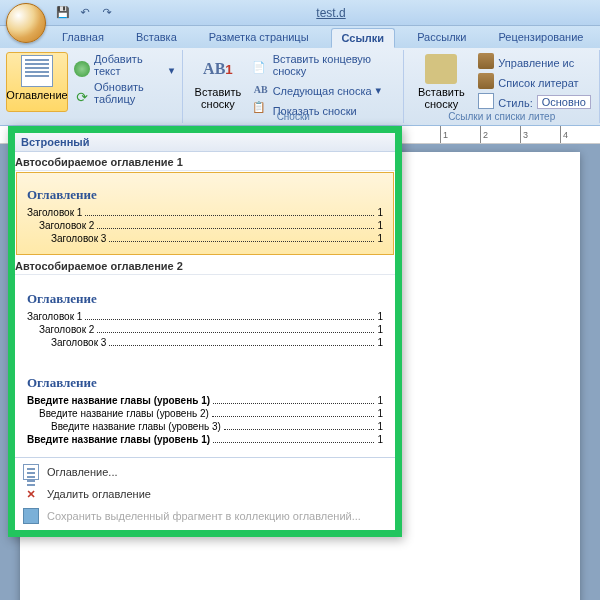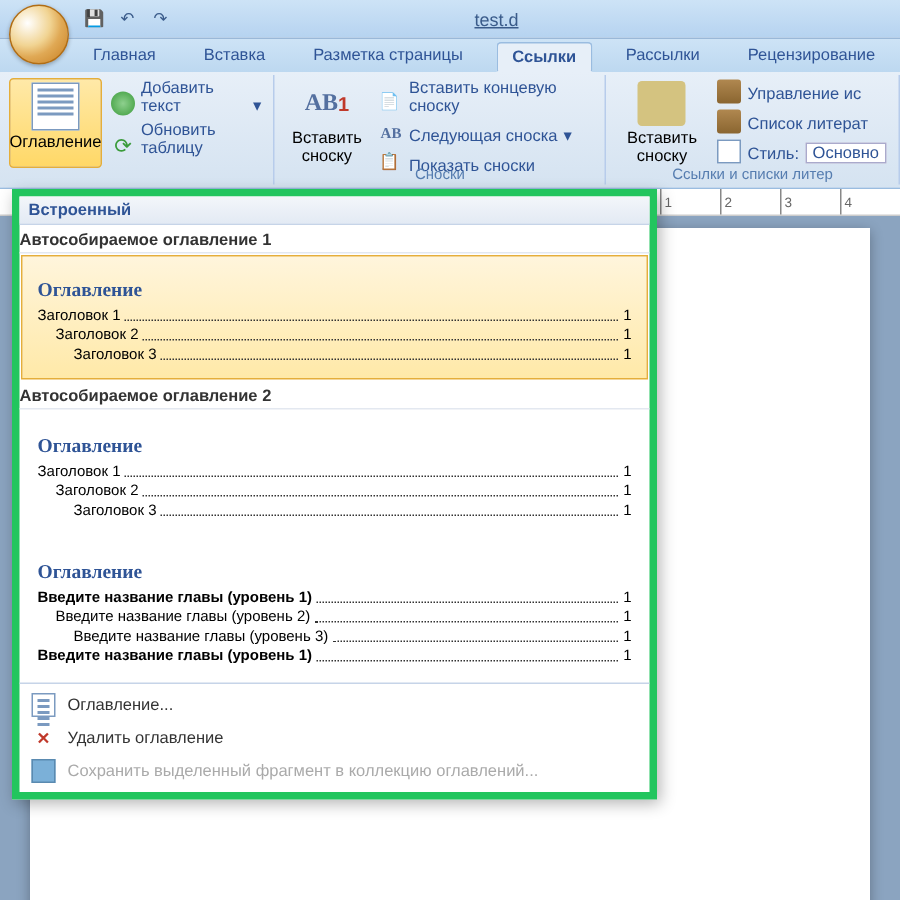--- a/index.html
+++ b/index.html
@@ -30,21 +30,21 @@
 .ruler-inner { position: absolute; left: 440px; top: 0; display: flex; }
 .ruler-tick { width: 40px; border-left: 1px solid #888; padding-left: 2px; height: 18px; display: flex; align-items: center; }
 
 .doc-area { position: absolute; top: 144px; left: 0; right: 0; bottom: 0; background: #8ba4c0; overflow: hidden; }
 .page { position: absolute; left: 20px; top: 8px; width: 560px; height: 600px; background: #fff; box-shadow: 0 2px 8px rgba(0,0,0,.3); padding: 20px 40px; }
 .heading { font-family: Cambria, serif; color: #2f5496; margin: 10px 0; }
 .h1 { font-size: 22px; font-weight: bold; }
 .h2 { font-size: 18px; font-weight: bold; }
 .h3 { font-size: 15px; font-weight: bold; }
 
-.gallery { position: absolute; top: 126px; left: 8px; width: 430px; background: #fff; border: 5px solid #22c55e; box-shadow: 2px 3px 10px rgba(0,0,0,.3); z-index: 50; font-size: 11px; }
+.gallery { position: absolute; top: 126px; left: 8px; width: 394px; background: #fff; border: 7px solid #22c55e; box-shadow: 2px 3px 10px rgba(0,0,0,.3); z-index: 50; font-size: 11px; }
 .gallery-header { background: linear-gradient(#f3f6fa,#e3eaf4); padding: 3px 6px; font-weight: bold; color: #2f5496; border-bottom: 1px solid #c6d4e8; }
 .gallery-section { padding: 4px 0 2px; font-weight: bold; color: #333; border-bottom: 1px solid #e3e8f0; }
 .gallery-item { margin: 1px; border: 1px solid transparent; padding: 6px 10px 8px; cursor: pointer; }
 .gallery-item.hovered { background: linear-gradient(#fff5dc,#ffe9a8); border: 1px solid #e5ae3a; }
 .preview-title { font-family: Cambria, serif; color: #2f5496; font-weight: bold; font-size: 13px; margin: 8px 0 4px; }
 .preview-line { display: flex; font-size: 10px; margin: 2px 0; }
 .preview-line .label { white-space: nowrap; }
 .preview-line .dots { flex: 1; border-bottom: 1px dotted #333; margin: 0 3px 2px; }
 .gallery-menu { border-top: 1px solid #c6d4e8; padding: 3px 0; }
 .gallery-menu-item { display: flex; align-items: center; gap: 8px; padding: 3px 8px; cursor: pointer; color: #333; }

